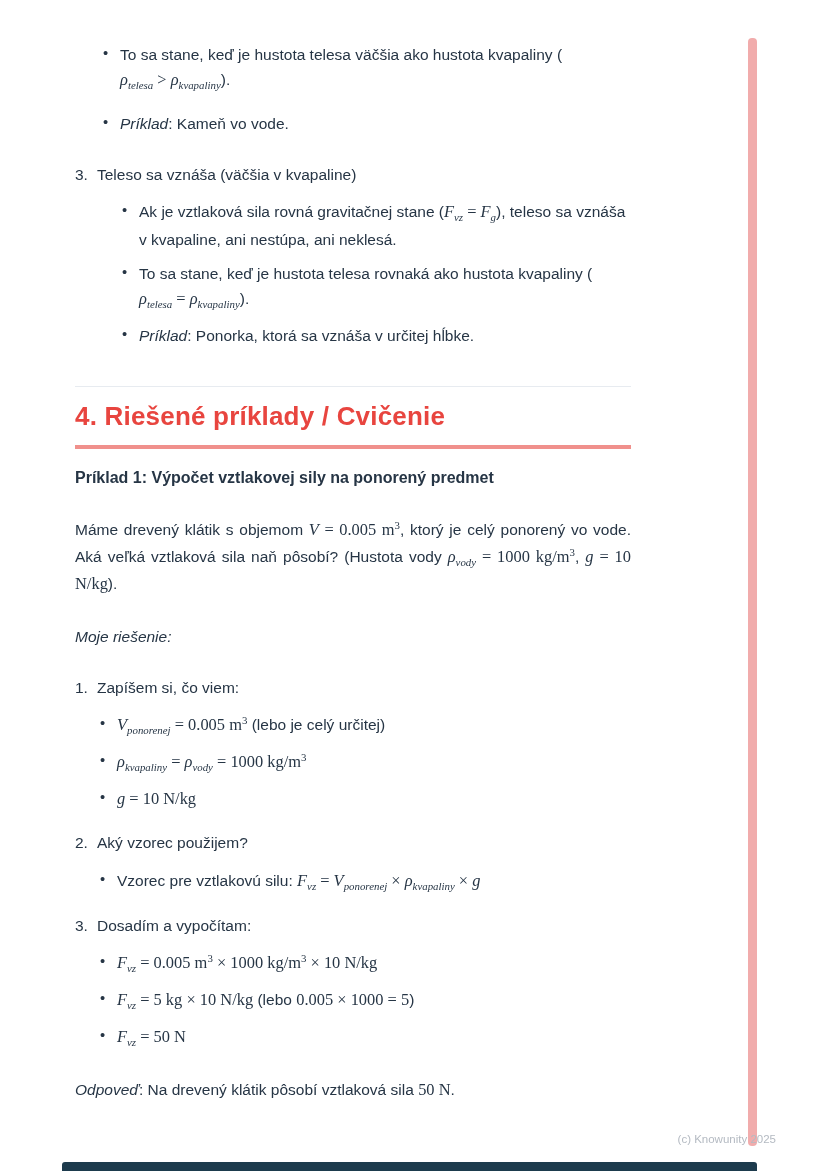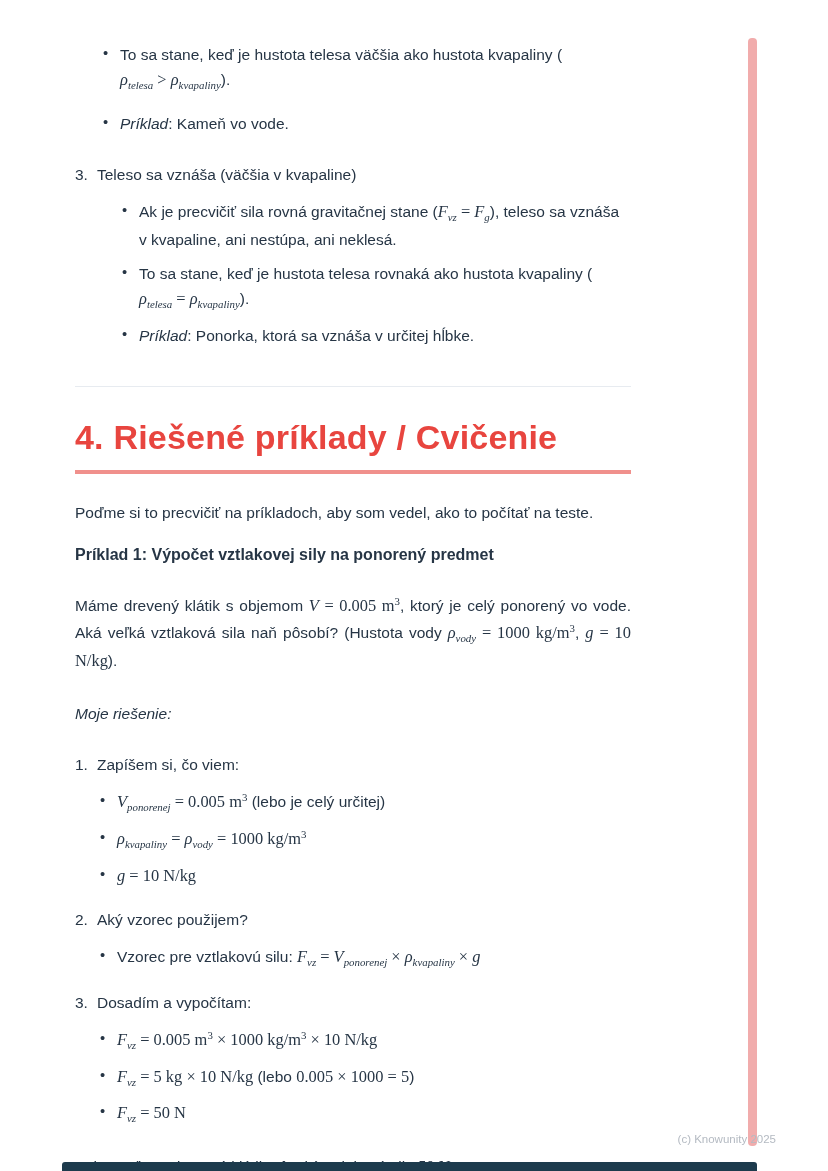--- a/index.html
+++ b/index.html
@@ -11,21 +11,21 @@
   }
   .doc{position:absolute;left:75px;top:34px;width:556px;font-size:15.5px;line-height:1.62}
   .b{font-weight:400}
   .i{font-style:italic}
   .m{font-family:"Liberation Serif",serif;font-size:1.06em}
   sub.m,sup.m{font-size:.7em}
   p{margin-top:26px}
   p.justify{text-align:justify}
   hr{border:none;border-top:1px solid #e7ebf0;margin-top:38px}
   h1{
-    margin-top:30px;font-size:34px;line-height:1.2;color:var(--accent,#e8453f);
+    margin-top:14px;font-size:26px;line-height:1.2;color:var(--accent,#e8453f);
     padding-bottom:13px;border-bottom:4px solid var(--accent-soft,#f0908c);
     letter-spacing:.2px;font-weight:700;
   }
   h3{margin-top:16px;font-size:16px;font-weight:700}
   ul.blk,ol.blk{list-style:none;margin-top:26px}
   ul.blk{margin-left:28px;margin-top:8px}
   ul.blk>li{position:relative;padding-left:17px;margin-top:16px}
   ul.blk>li:first-child{margin-top:0}
   ol.blk>li{position:relative;padding-left:22px;margin-top:18px}
   ol.blk>li:first-child{margin-top:0}
@@ -51,28 +51,27 @@
 </head>
 <body>
 
 <div class="doc">
     <ul class="blk">
       <li><span class="marker">•</span><span>To sa stane, keď je </span><span class="b">hustota telesa väčšia</span><span> ako hustota kvapaliny (</span><br><span class="i m">ρ</span><sub class="i m">telesa</sub><span class="m"> &gt; </span><span class="i m">ρ</span><sub class="i m">kvapaliny</sub><span>).</span></li>
       <li><span class="marker">•</span><span class="i">Príklad</span><span>: Kameň vo vode.</span></li>
     </ul>
     <ol class="blk">
       <li><span class="marker b">3.</span><span class="b">Teleso sa vznáša (väčšia v kvapaline)</span><ul class="subList wide">
-          <li><span class="marker">•</span><span>Ak je precvičiť sila </span><span class="b">rovná</span><span> gravitačnej stane (</span><span class="i m">F</span><sub class="i m">vz</sub><span class="m"> = </span><span class="i m">F</span><sub class="i m">g</sub><span>), teleso sa vznáša v kvapaline, ani nestúpa, ani neklesá.</span></li>
+          <li><span class="marker">•</span><span>Ak je vztlaková sila </span><span class="b">rovná</span><span> gravitačnej stane (</span><span class="i m">F</span><sub class="i m">vz</sub><span class="m"> = </span><span class="i m">F</span><sub class="i m">g</sub><span>), teleso sa vznáša v kvapaline, ani nestúpa, ani neklesá.</span></li>
           <li><span class="marker">•</span><span>To sa stane, keď je </span><span class="b">hustota telesa rovnaká</span><span> ako hustota kvapaliny (</span><br><span class="i m">ρ</span><sub class="i m">telesa</sub><span class="m"> = </span><span class="i m">ρ</span><sub class="i m">kvapaliny</sub><span>).</span></li>
           <li><span class="marker">•</span><span class="i">Príklad</span><span>: Ponorka, ktorá sa vznáša v určitej hĺbke.</span></li>
         </ul></li>
     </ol>
     <hr>
     <h1><span>4. Riešené príklady / Cvičenie</span></h1>
-    <p><span>Poďme si to precvičiť na príkladoch, aby som vedel, ako to počítať na teste.</span></p>
     <h3><span>Príklad 1: Výpočet vztlakovej sily na ponorený predmet</span></h3>
     <p class="justify"><span>Máme drevený klátik s objemom </span><span class="i m">V</span><span class="m"> = 0.005 m</span><sup class="m">3</sup><span>, ktorý je celý ponorený vo vode. Aká veľká vztlaková sila naň pôsobí? (Hustota vody </span><span class="i m">ρ</span><sub class="i m">vody</sub><span class="m"> = 1000 kg/m</span><sup class="m">3</sup><span>, </span><span class="i m">g</span><span class="m"> = 10 N/kg</span><span>).</span></p>
     <p><span class="i">Moje riešenie:</span></p>
     <ol class="blk">
       <li><span class="marker b">1.</span><span class="b">Zapíšem si, čo viem:</span><ul class="subList tight">
           <li><span class="marker">•</span><span class="i m">V</span><sub class="i m">ponorenej</sub><span class="m"> = 0.005 m</span><sup class="m">3</sup><span> (lebo je celý určitej)</span></li>
           <li><span class="marker">•</span><span class="i m">ρ</span><sub class="i m">kvapaliny</sub><span class="m"> = </span><span class="i m">ρ</span><sub class="i m">vody</sub><span class="m"> = 1000 kg/m</span><sup class="m">3</sup></li>
           <li><span class="marker">•</span><span class="i m">g</span><span class="m"> = 10 N/kg</span></li>
         </ul></li>
       <li><span class="marker b">2.</span><span class="b">Aký vzorec použijem?</span><ul class="subList tight">

